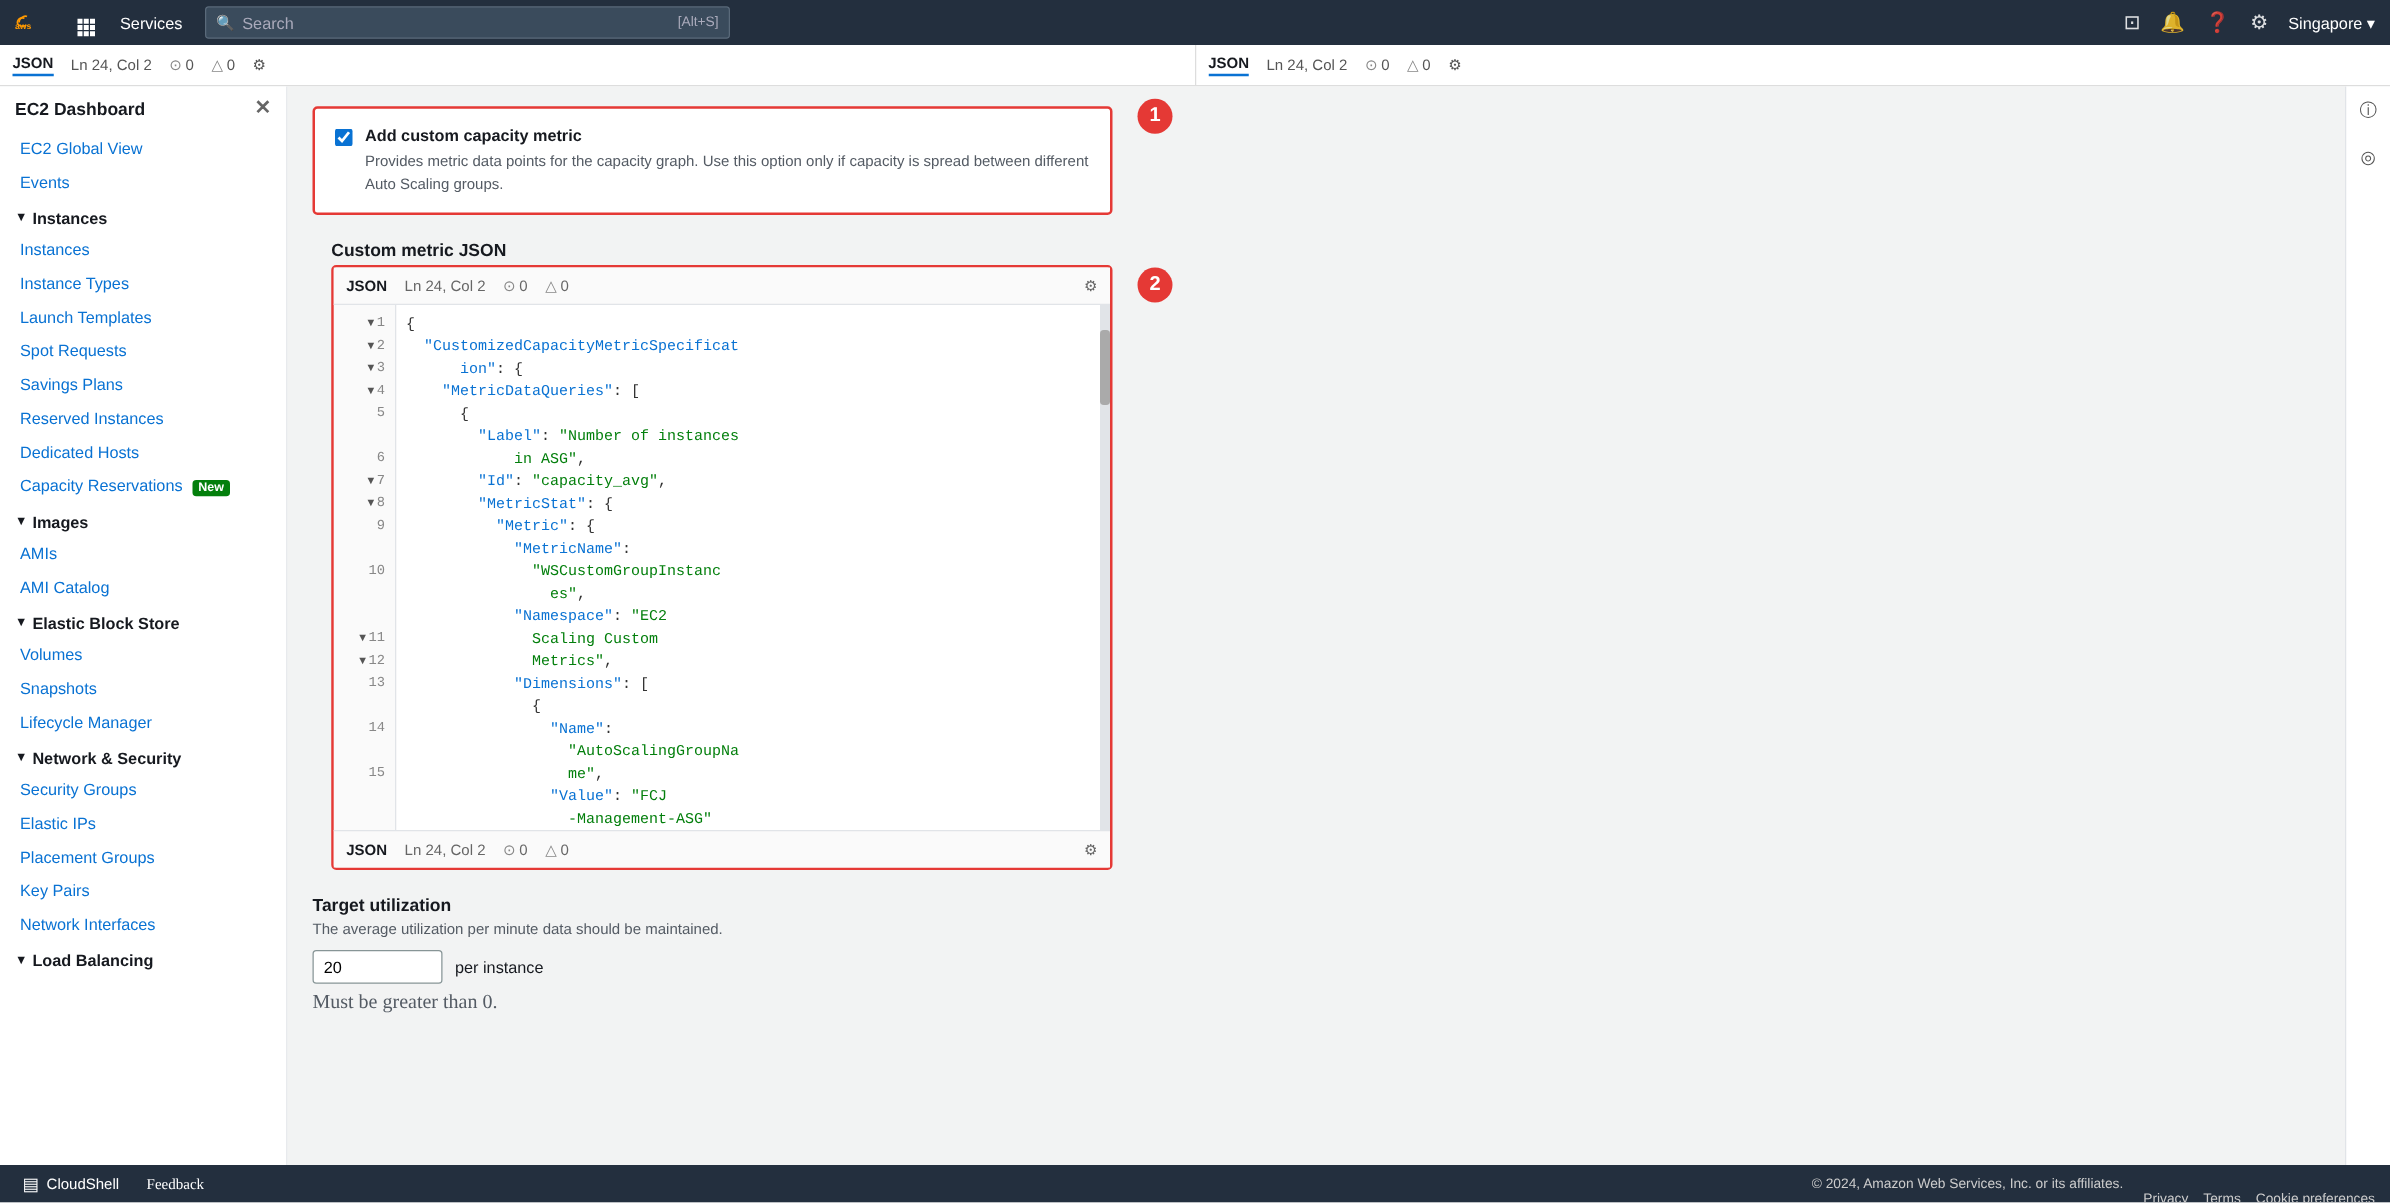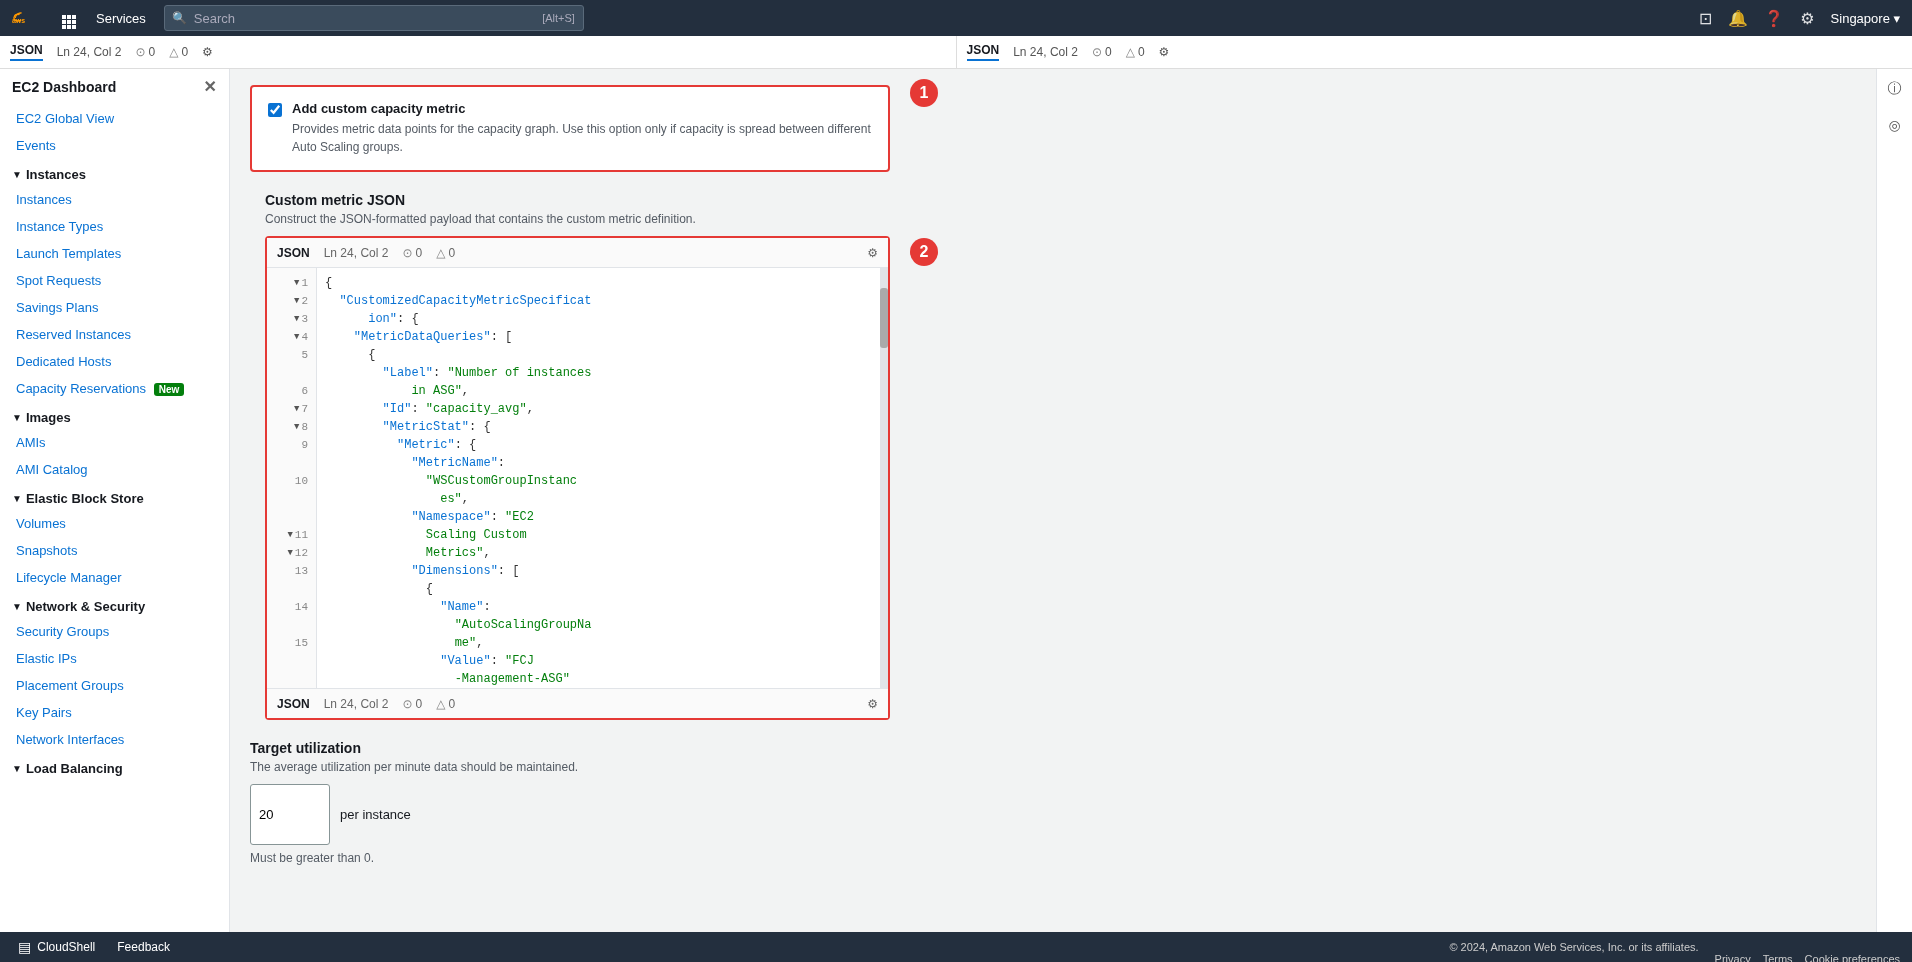--- a/index.html
+++ b/index.html
@@ -355,34 +355,35 @@
       margin: 20px 0 0 0;
       max-width: 640px;
     }
     .utilization-input-row {
       display: flex;
       align-items: center;
       gap: 10px;
       margin: 8px 0 6px 0;
     }
     .utilization-input {
-      width: 80px;
+      width: 104px;
       border: 1px solid #879596;
       border-radius: 3px;
-      padding: 22px 8px;
+      padding: 5px 8px;
       font-size: 13px;
       outline: none;
     }
     .utilization-label {
       font-size: 13px;
       color: #16191f;
     }
     .utilization-hint {
-      font-size: 12px;
+      font-size: 16px;
       color: #545b64;
+      font-family: Liberation Serif, serif;
     }
 
     
     .right-panel {
       width: 36px;
       background: #fff;
       border-left: 1px solid #e1e4e8;
       display: flex;
       flex-direction: column;
       align-items: center;
@@ -418,20 +419,21 @@
       display: flex;
       align-items: center;
       gap: 6px;
       cursor: pointer;
       padding: 2px 6px;
       border-radius: 3px;
     }
     .feedback-btn {
       cursor: pointer;
       color: #fff;
+      font-family: Liberation Serif, serif;
     }
     .bottom-copyright {
       margin-left: auto;
       color: #ccc;
       font-size: 11px;
     }
     .bottom-links {
       display: flex;
       gap: 12px;
       margin-top: 24px;
@@ -595,21 +597,20 @@
         <div class="step-badge">1</div>
         <input type="checkbox" id="customCapacity" checked="" style="">
         <div>
           <label class="checkbox-label" for="customCapacity">Add custom capacity metric</label>
           <div class="checkbox-desc">Provides metric data points for the capacity graph. Use this option only if capacity is spread between different Auto Scaling groups.</div>
         </div>
       </div>
 
       <div class="json-section">
         <div class="section-title">Custom metric JSON</div>
-        <div class="section-subtitle">Construct the JSON-formatted payload that contains the custom metric definition.</div>
 
         <div class="code-editor-wrapper">
           <div class="step-badge-2">2</div>
 
           <div class="code-editor-top">
             <span class="code-editor-top-tab">JSON</span>
             <span>Ln 24, Col 2</span>
             <span class="editor-status-item">
               <span style="color:#888;">⊙</span>
               <span>0</span>

